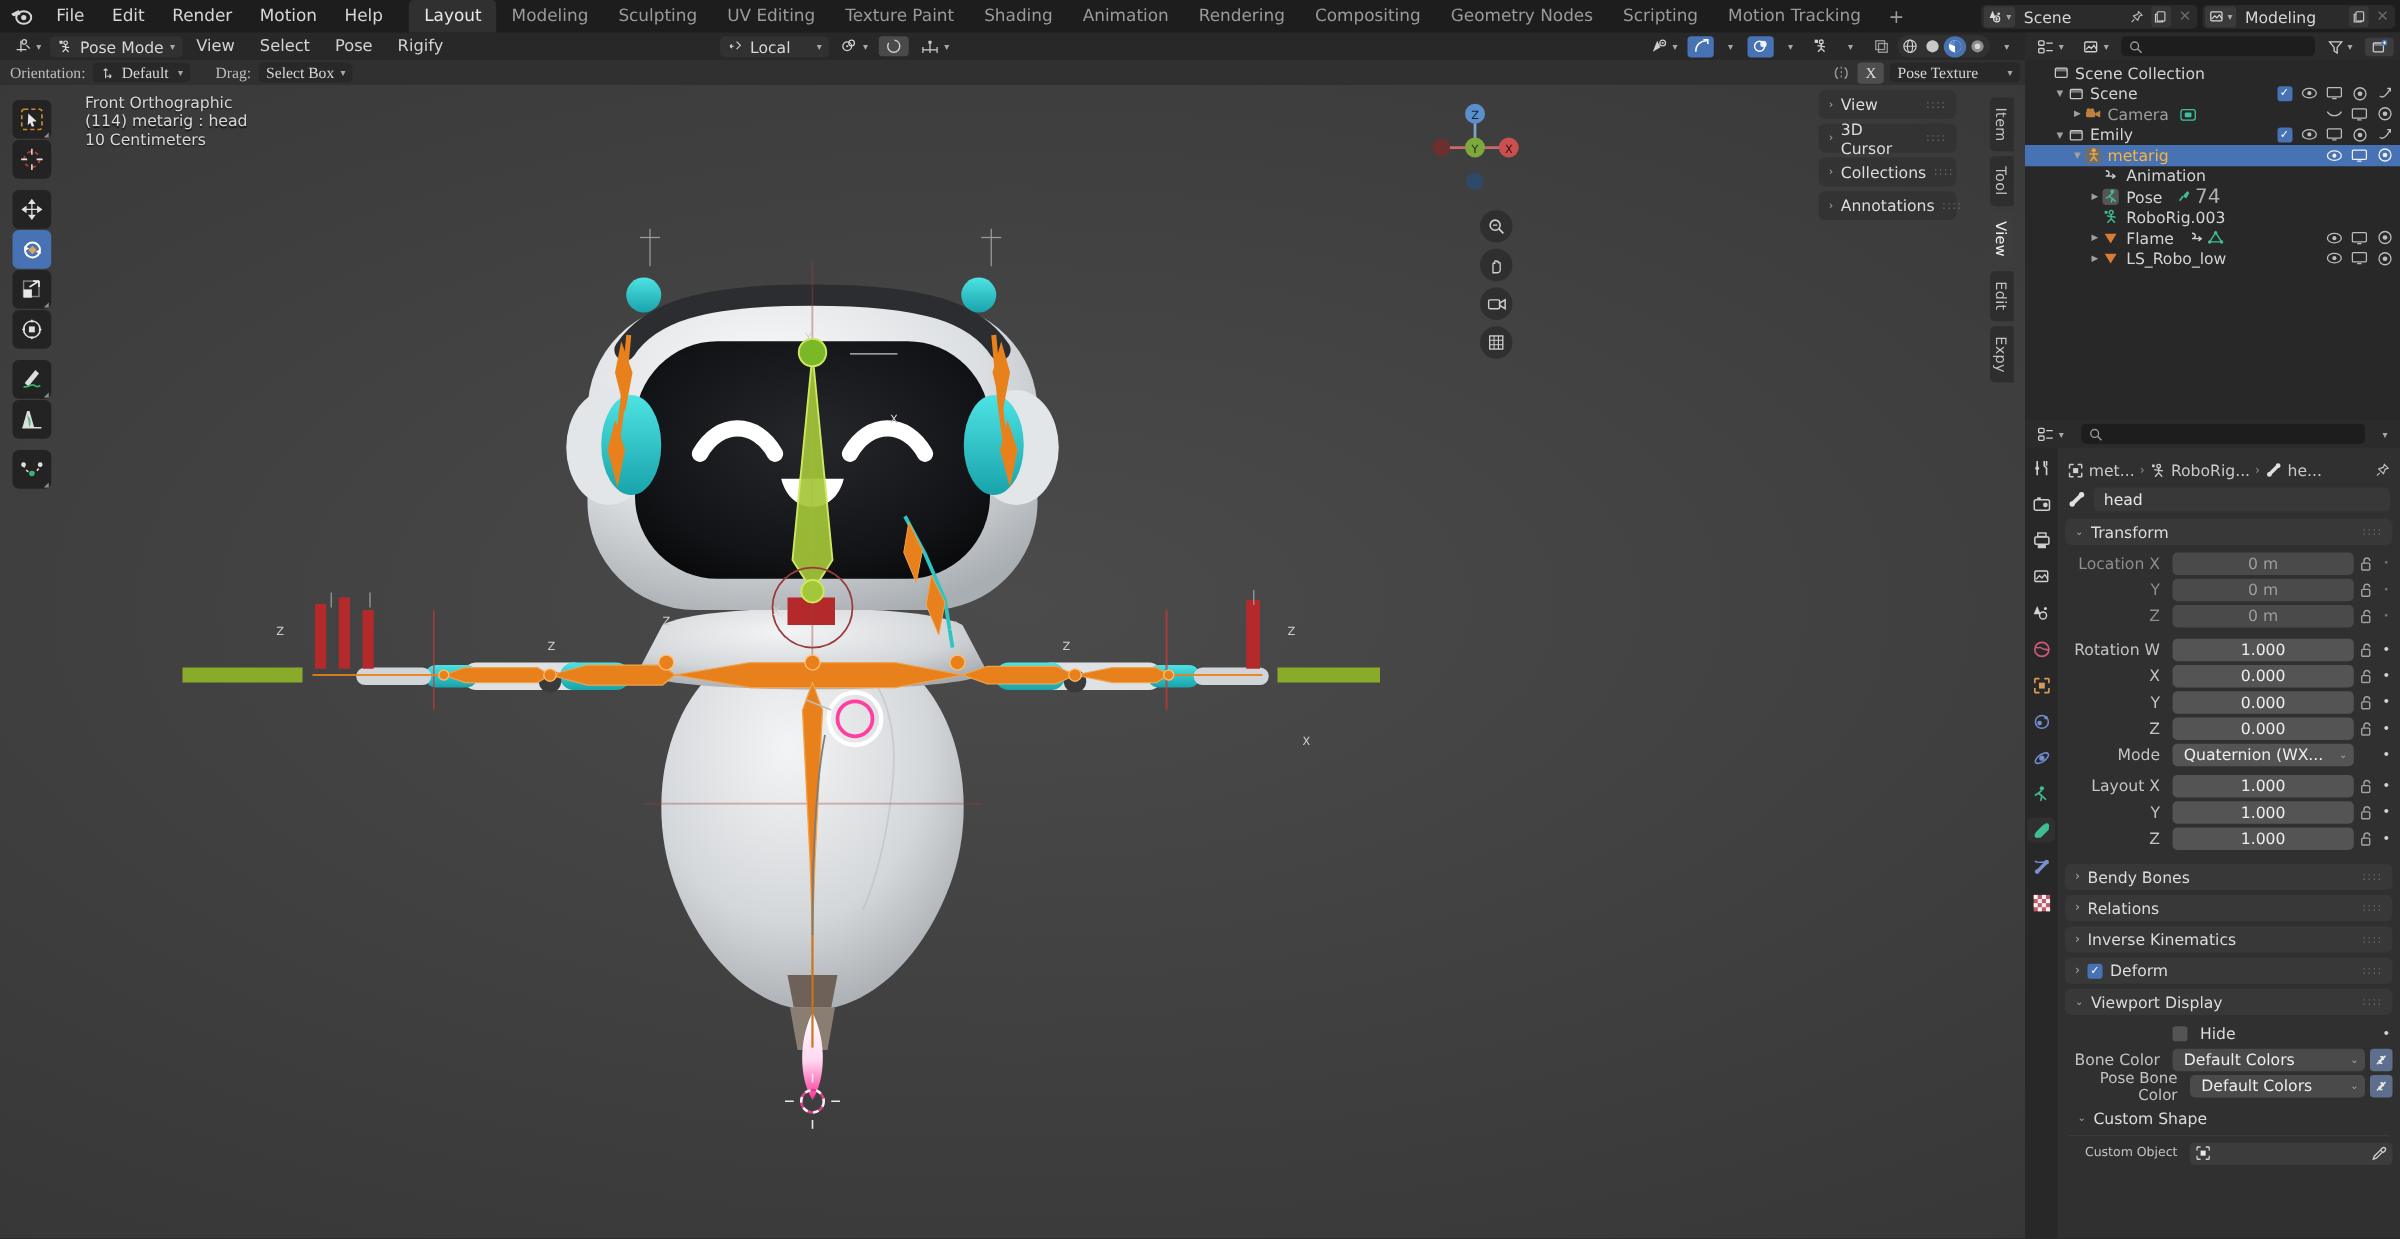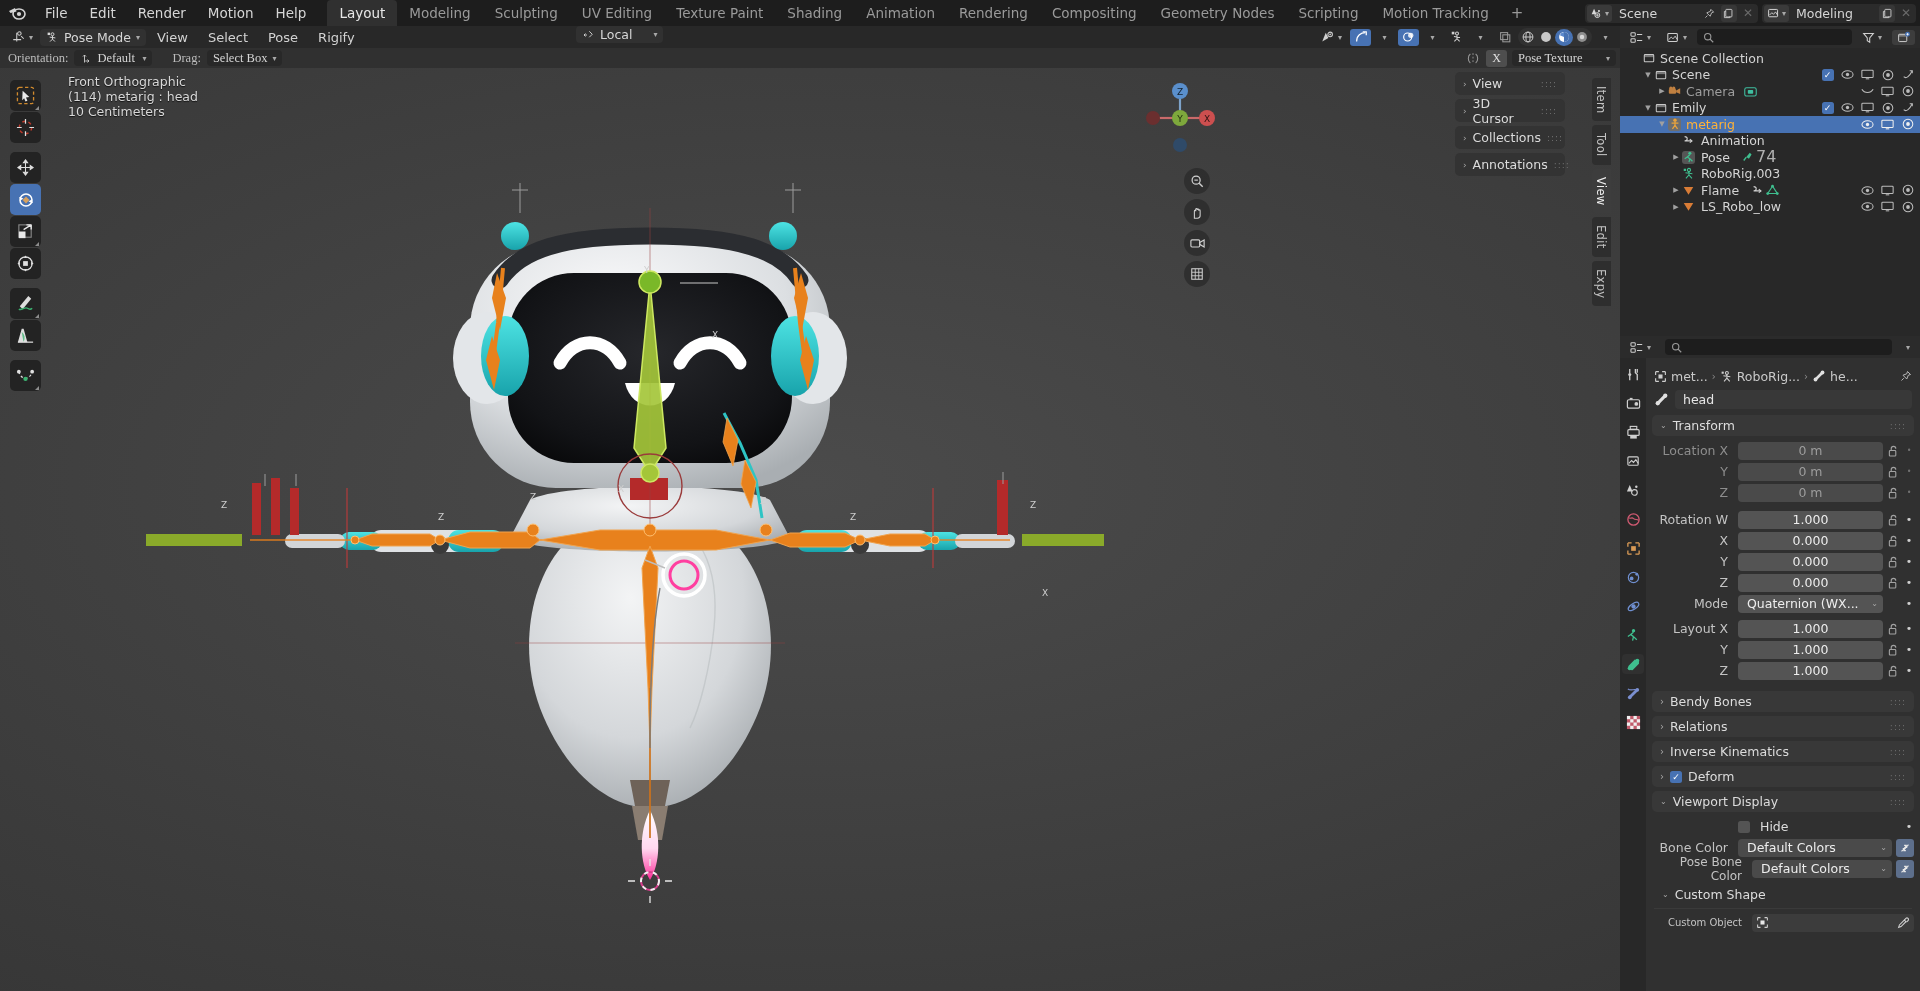--- a/index.html
+++ b/index.html
@@ -40,21 +40,21 @@
     position:absolute; left:0; top:26px; width:1620px; height:22px;
     background:#282828; display:flex; align-items:center; padding-left:6px; gap:2px;
   }
   .hdr-btn { display:flex; align-items:center; gap:3px; padding:1px 5px; border-radius:3px; color:#d2d2d2; font-size:12.5px;}
   .dropdown-pill {
     display:flex; align-items:center; gap:5px; background:#313131; border-radius:4px;
     padding:1px 6px; height:17px; font-size:12.5px; color:#d6d6d6;
   }
   .chev { font-size:8px; color:#a8a8a8; }
   .hdr-menu { padding:2px 9px; font-size:13px; color:#d2d2d2; border-radius:3px;}
-  .vp-hdr-center { position:absolute; left:576px; top:0; height:22px; display:flex; align-items:center; gap:4px;flex-direction:column; }
+  .vp-hdr-center { position:absolute; left:576px; top:0; height:22px; display:flex; align-items:center; gap:4px; }
   .vp-hdr-right { position:absolute; right:4px; top:0; height:22px; display:flex; align-items:center; gap:3px; }
   .icon-btn { width:21px; height:17px; display:flex; align-items:center; justify-content:center; border-radius:3px; color:#cfcfcf;}
   .icon-btn.act { background:#4772b3; color:#fff; }
   .shade-group { display:flex; align-items:center; background:#313131; border-radius:9px; height:18px; padding:0 1px;}
   .shade-ball { width:18px; height:17px; border-radius:50%; display:flex; align-items:center; justify-content:center; }
 
   
   .tool-settings {
     position:absolute; left:0; top:48px; width:1620px; height:20px;
     background:#303030; display:flex; align-items:center; padding-left:8px; gap:6px; font-size:12.5px;font-family:Liberation Serif, serif;

